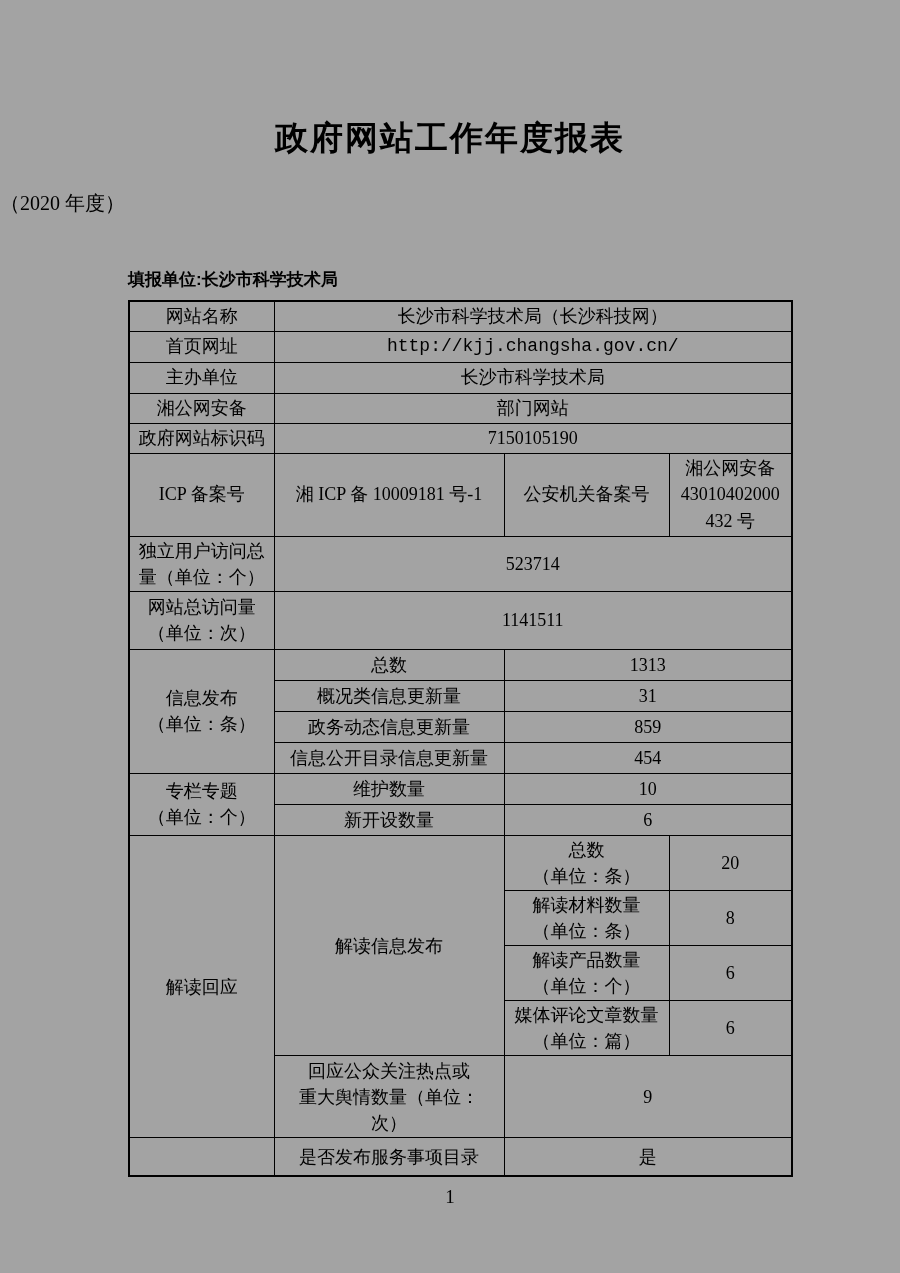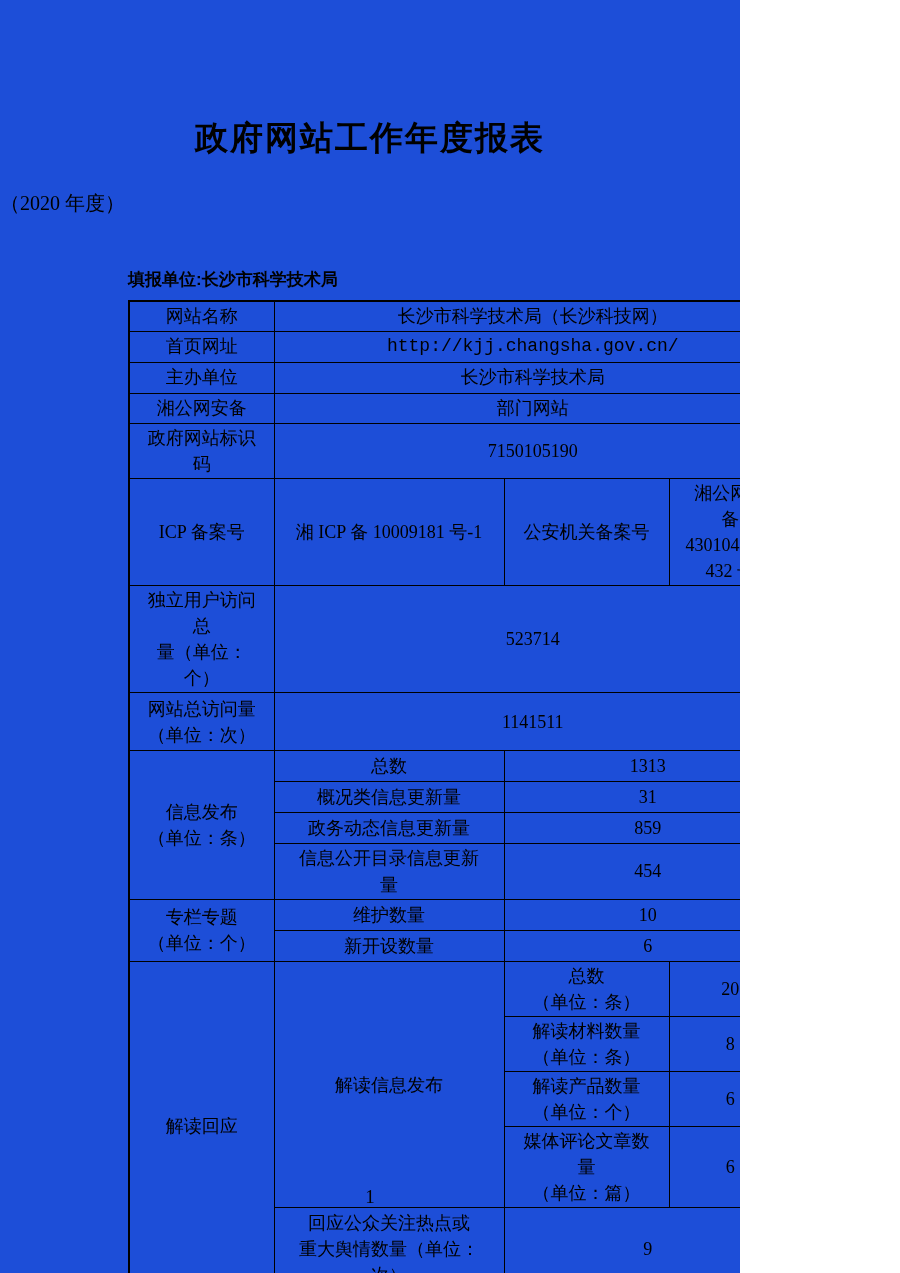--- a/index.html
+++ b/index.html
@@ -2,23 +2,23 @@
 <html><head>
 <meta charset="utf-8">
 <style>
   html, body {
     margin: 0;
     padding: 0;
     background: #ffffff;
   }
   .doc {
     position: relative;
-    width: 740px;
+    width: 900px;
     height: 1273px;
-    background: #1d4ed8;
+    background: #a3a3a3;
     color: #000000;
     font-family: "Liberation Serif", "DejaVu Serif", serif;
     overflow: hidden;
   }
   .title {
     position: absolute;
     top: 116px;
     left: 0;
     width: 100%;
     text-align: center;
@@ -52,21 +52,21 @@
     border-collapse: collapse;
     table-layout: fixed;
     border: 2px solid #000000;
   }
   table.report td {
     border: 1px solid #000000;
     text-align: center;
     vertical-align: middle;
     font-size: 18px;
     line-height: 1.45;
-    padding: 1px 16px;
+    padding: 1px 4px;
     white-space: pre-line;
     overflow: hidden;
   }
   td.mono {
     font-family: "Liberation Mono", "DejaVu Sans Mono", monospace;
     font-size: 17px;
   }
   tr.h30 { height: 30px; }
   tr.h31 { height: 31px; }
   tr.h83 { height: 83px; }

